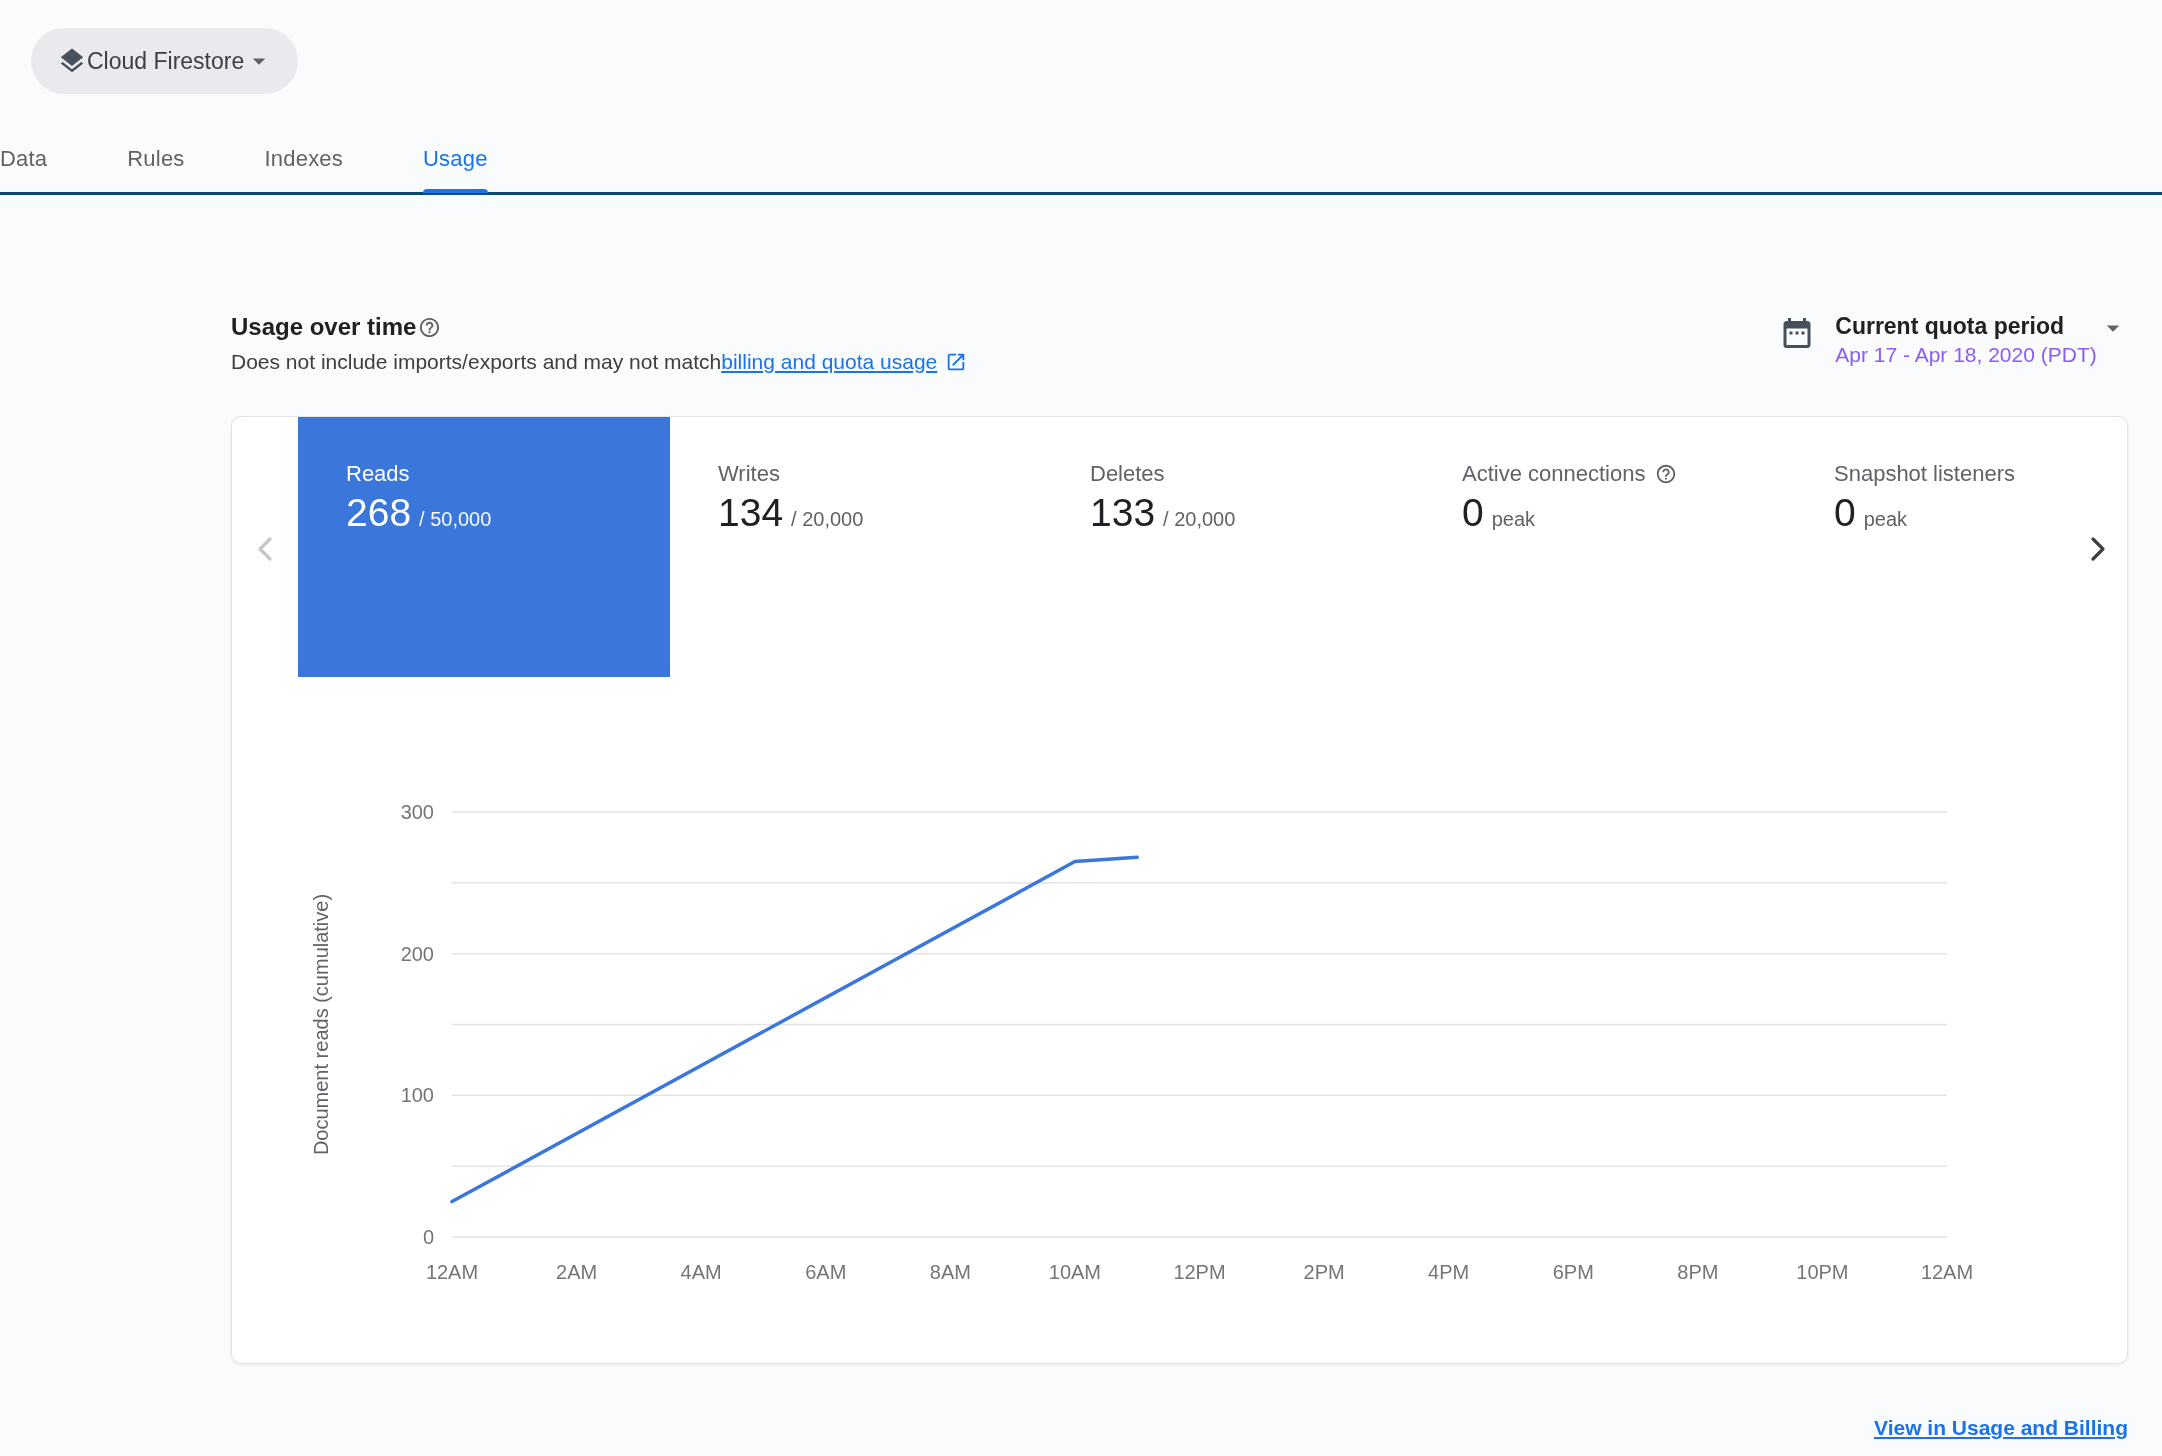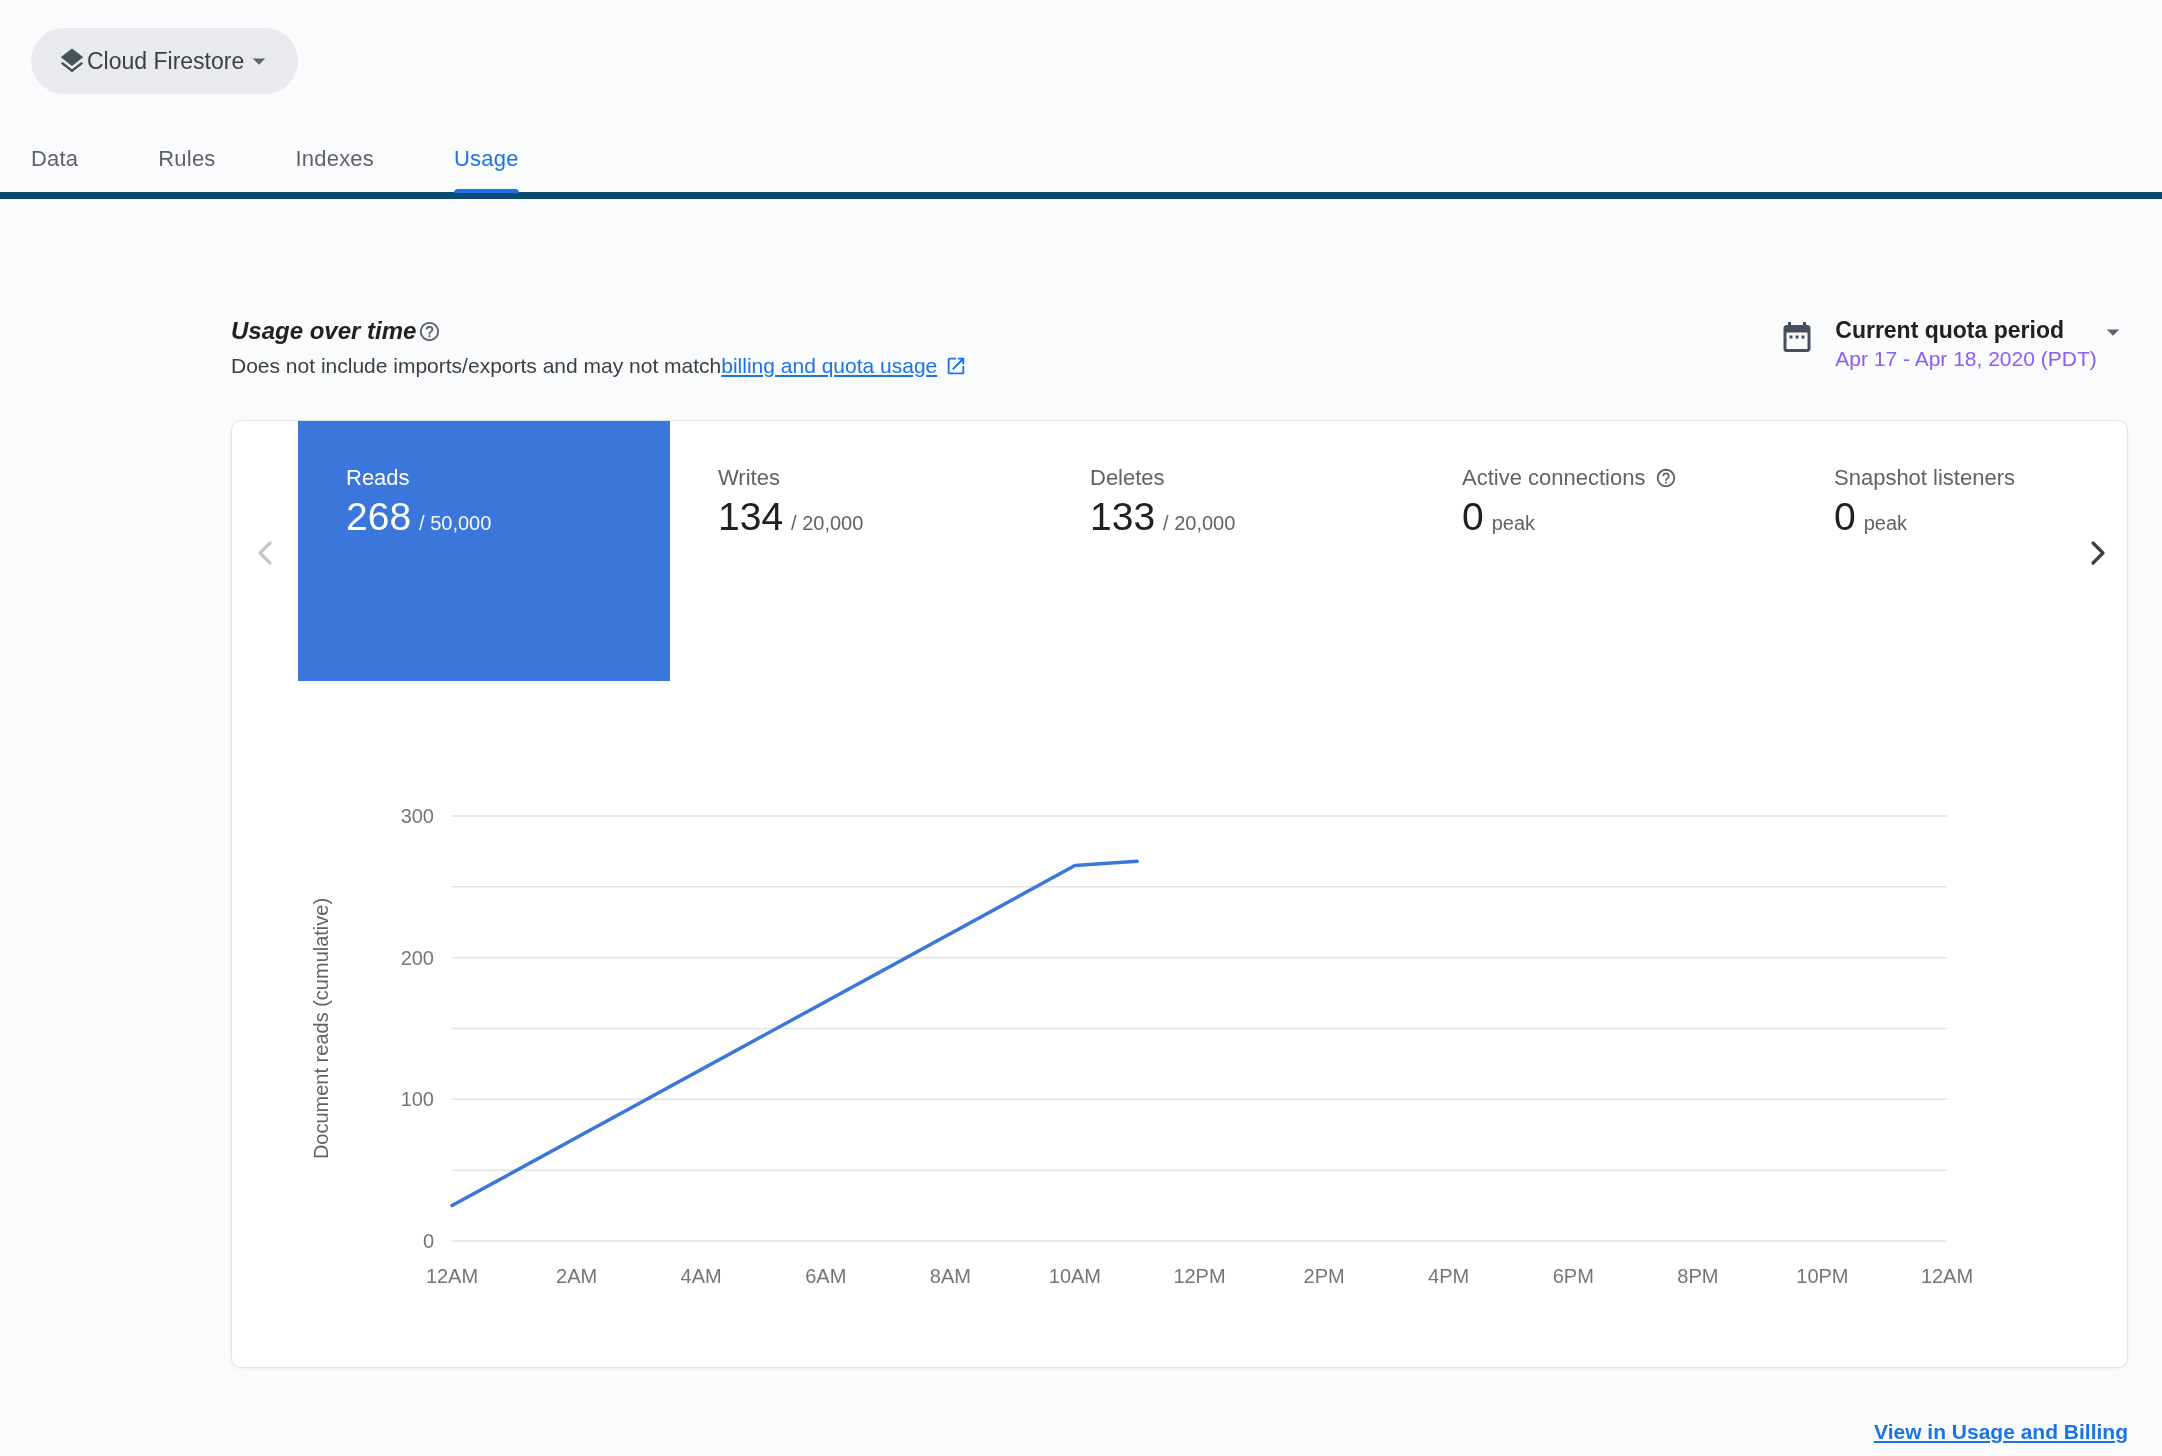--- a/index.html
+++ b/index.html
@@ -18,36 +18,36 @@
   .topbar{ padding:28px 34px 0 31px; display:flex; align-items:center; gap:40px; }
   .page-title{ font-size:52px; font-weight:500; color:#20293a; letter-spacing:.3px; }
   .db-pill{
     display:flex; align-items:center; 
     background:#e8eaed; border:none; border-radius:36px;
     height:66px; padding:0 24px 0 26px;
     font-family:inherit; font-size:23px; color:#3c4043; cursor:pointer;
   }
 
   
-  .tabs{ display:flex; padding-left:31px; margin-top:34px; border-bottom:7px solid #0c4a6e; }
+  .tabs{ display:flex; margin-top:34px; border-bottom:3px solid #0c4a6e; }
   .tab{
     position:relative; background:none; border:none; cursor:pointer;
     font-family:inherit; font-size:22px; color:#5f6368;
     padding:18px 0 20px; margin-right:80px; letter-spacing:.2px;
   }
   .tab.active{ color:var(--accent); }
   .tab.active::after{
     content:""; position:absolute; left:0; right:0; bottom:-1px;
     height:4px; border-radius:4px 4px 0 0; background:var(--accent);
   }
 
   
   .main{ padding:0 34px 0 231px; }
   .section-head{ margin-top:118px; display:flex; justify-content:space-between; align-items:flex-start; }
-  .sh-title-row{ display:flex; align-items:center; gap:2px;font-style:italic; }
+  .sh-title-row{ display:flex; align-items:center; gap:2px; }
   .sh-title{ font-size:24px; font-weight:700; color:#212121; }
   .sh-sub{ margin-top:9px; font-size:21px; color:#3c4043; display:flex; align-items:center; }
   .sh-sub a{ color:var(--accent); text-decoration:underline; cursor:pointer; }
   .ext-icon{ margin-left:8px; }
 
   .sh-right{ display:flex; align-items:flex-start; gap:20px; cursor:pointer; }
   .quota-top{ display:flex; align-items:flex-start; gap:34px; }
   .quota-label{ font-size:23px; font-weight:700; color:#212121; }
   .quota-range{ margin-top:0; font-size:21px; color:#8b5cf6; }
 

